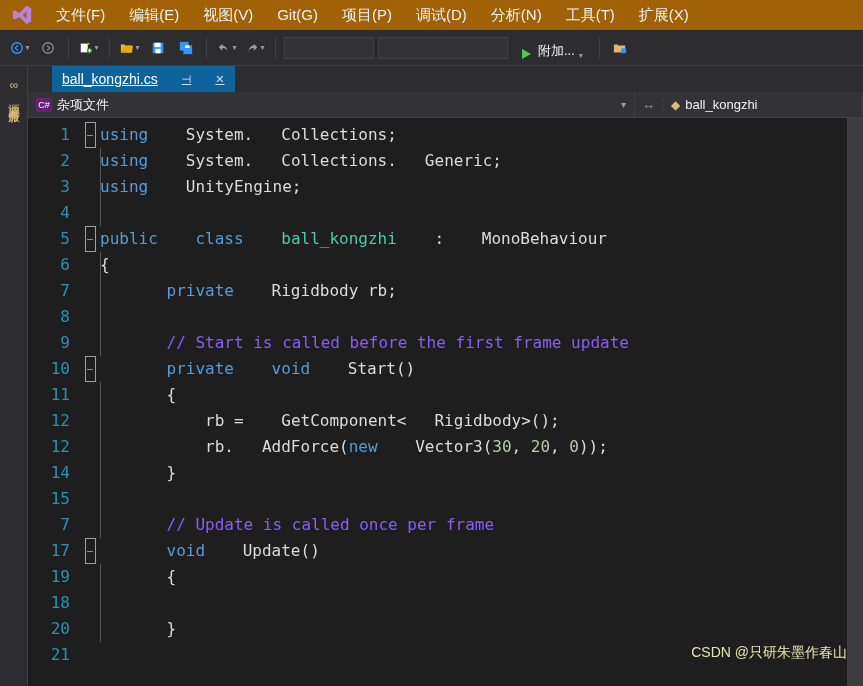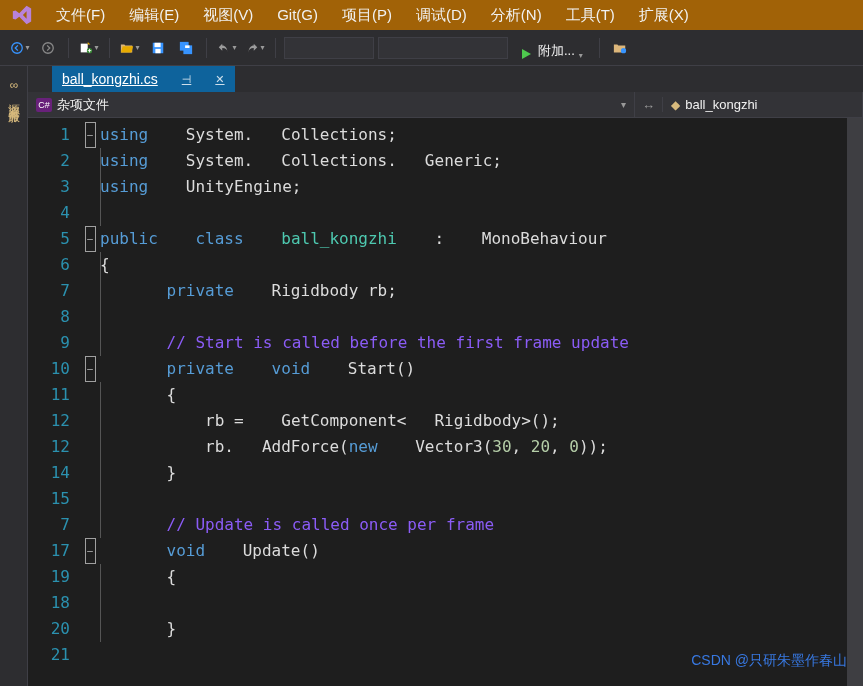--- a/index.html
+++ b/index.html
@@ -199,23 +199,23 @@
     .com { color: #8b5cf6; }
     .num { color: #b5cea8; }
     .pln { color: #dcdcdc; margin-left: 28px; }
     .pun { color: #dcdcdc; }
     .scroll-track {
       width: 16px;
       background: #3e3e42;
     }
     .watermark {
       position: fixed;
-      bottom: 16px;
+      bottom: 24px;
       right: 16px;
-      color: #3b82f6;
+      color: #fef9c3;
       font-size: 14px;
       font-family: "Microsoft YaHei", sans-serif;
       opacity: 0.9;
     }
   </style>
 </head>
 <body>
 
 <div class="menubar">
   <div class="vs-logo">

